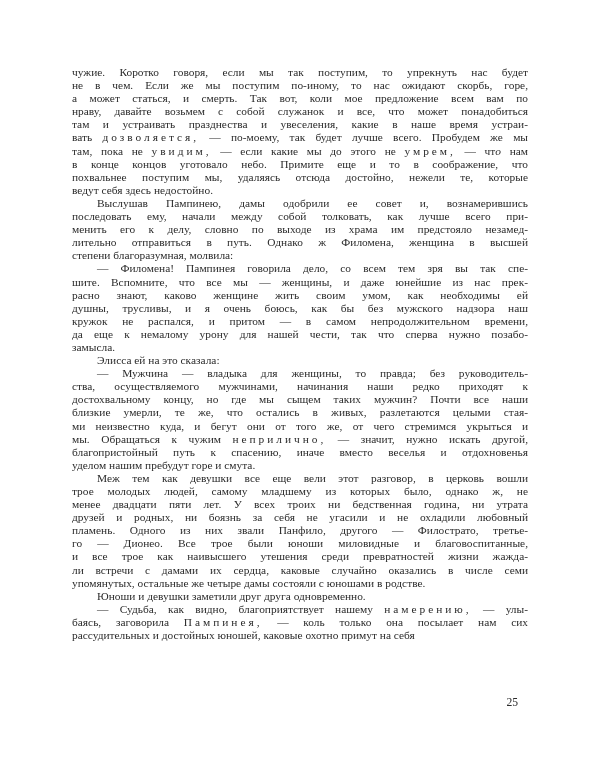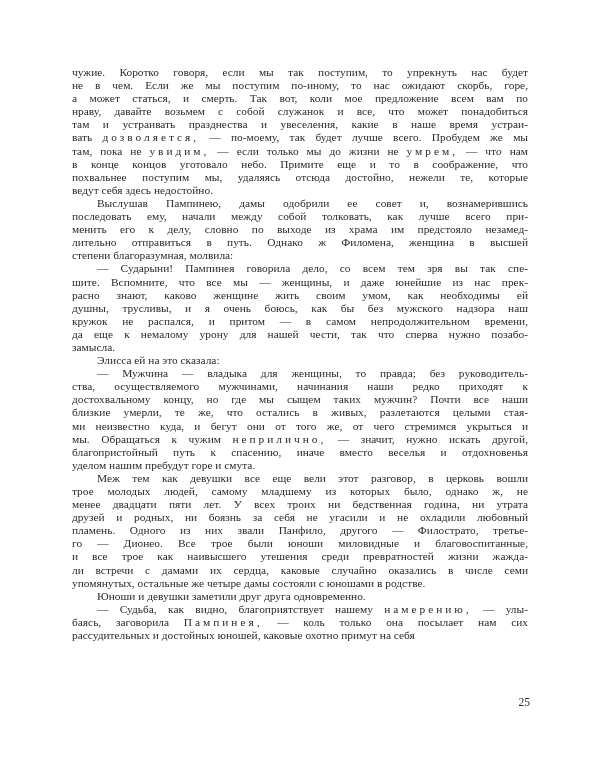--- a/index.html
+++ b/index.html
@@ -43,54 +43,54 @@
     text-indent: 25px;
   }
   .sp {
     letter-spacing: 0.26em;
   }
   .it {
     font-style: italic;
   }
   .page-number {
     position: absolute;
-    left: 72px;
+    left: 60px;
     top: 696px;
     width: 458px;
     text-align: right;
     font-size: 11.6px;
     color: #2b2b2b;
   }
 </style>
 </head>
 <body>
 
 <div class="page">
   <div class="text-block">
       <div class="para">
         <div class="line"><span>чужие. Коротко говоря, если мы так поступим, то упрекнуть нас будет</span></div>
         <div class="line"><span>не в чем. Если же мы поступим по-иному, то нас ожидают скорбь, горе,</span></div>
         <div class="line"><span>а может статься, и смерть. Так вот, коли мое предложение всем вам по</span></div>
         <div class="line"><span>нраву, давайте возьмем с собой служанок и все, что может понадобиться</span></div>
         <div class="line"><span>там и устраивать празднества и увеселения, какие в наше время устраи-</span></div>
         <div class="line"><span>вать </span><span class="sp">дозволяется,</span><span> — по-моему, так будет лучше всего. Пробудем же мы</span></div>
-        <div class="line"><span>там, пока не </span><span class="sp">увидим,</span><span> — если только мы до жизни не </span><span class="sp">умрем,</span><span> — чт</span><span class="it">о</span><span> нам</span></div>
+        <div class="line"><span>там, пока не </span><span class="sp">увидим,</span><span> — если какие мы до этого не </span><span class="sp">умрем,</span><span> — чт</span><span class="it">о</span><span> нам</span></div>
         <div class="line"><span>в конце концов уготовало небо. Примите еще и то в соображение, что</span></div>
         <div class="line"><span>похвальнее поступим мы, удаляясь отсюда достойно, нежели те, которые</span></div>
         <div class="line last"><span>ведут себя здесь недостойно.</span></div>
       </div>
       <div class="para">
         <div class="line indent"><span>Выслушав Пампинею, дамы одобрили ее совет и, вознамерившись</span></div>
         <div class="line"><span>последовать ему, начали между собой толковать, как лучше всего при-</span></div>
         <div class="line"><span>менить его к делу, словно по выходе из храма им предстояло незамед-</span></div>
         <div class="line"><span>лительно отправиться в путь. Однако ж Филомена, женщина в высшей</span></div>
         <div class="line last"><span>степени благоразумная, молвила:</span></div>
       </div>
       <div class="para">
-        <div class="line indent"><span>— Сударыни! Пампинея говорила дело, со всем тем зря вы так спе-</span></div>
+        <div class="line indent"><span>— Филомена! Пампинея говорила дело, со всем тем зря вы так спе-</span></div>
         <div class="line"><span>шите. Вспомните, что все мы — женщины, и даже юнейшие из нас прек-</span></div>
         <div class="line"><span>расно знают, каково женщине жить своим умом, как необходимы ей</span></div>
         <div class="line"><span>душны, трусливы, и я очень боюсь, как бы без мужского надзора наш</span></div>
         <div class="line"><span>кружок не распался, и притом — в самом непродолжительном времени,</span></div>
         <div class="line"><span>да еще к немалому урону для нашей чести, так что сперва нужно позабо-</span></div>
         <div class="line last"><span>замысла.</span></div>
       </div>
       <div class="para">
         <div class="line indent last"><span>Элисса ей на это сказала:</span></div>
       </div>

